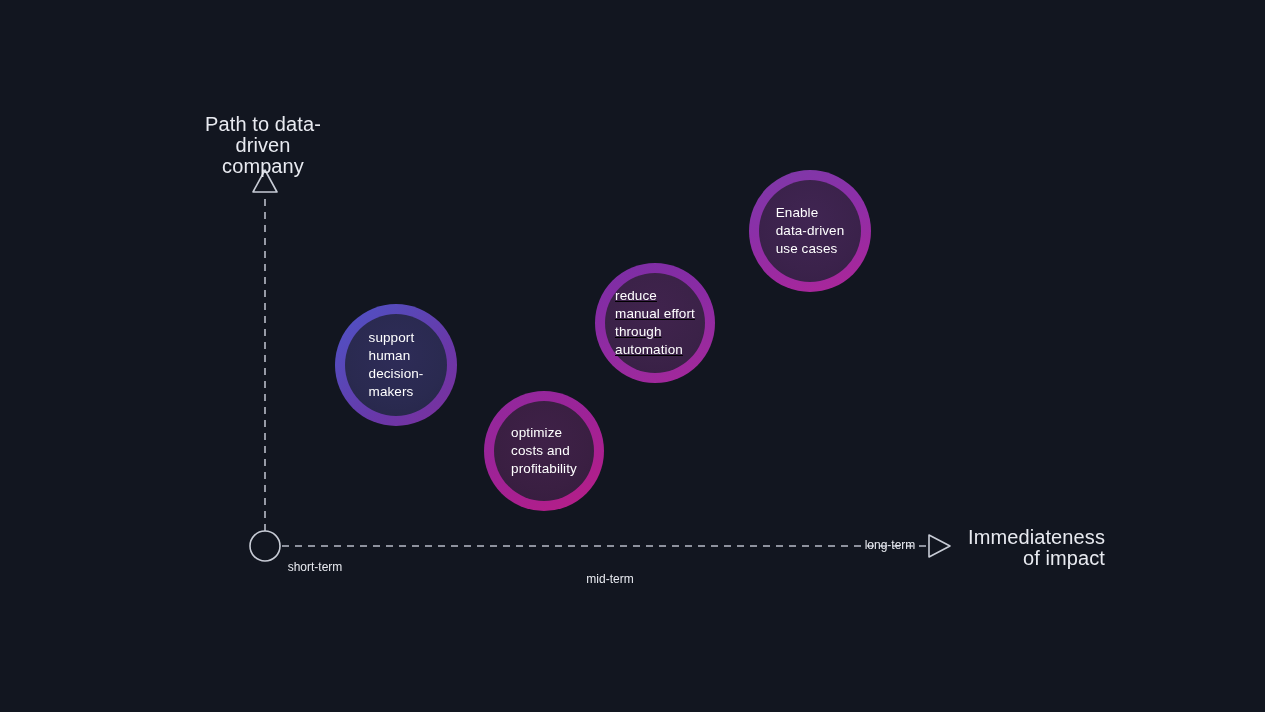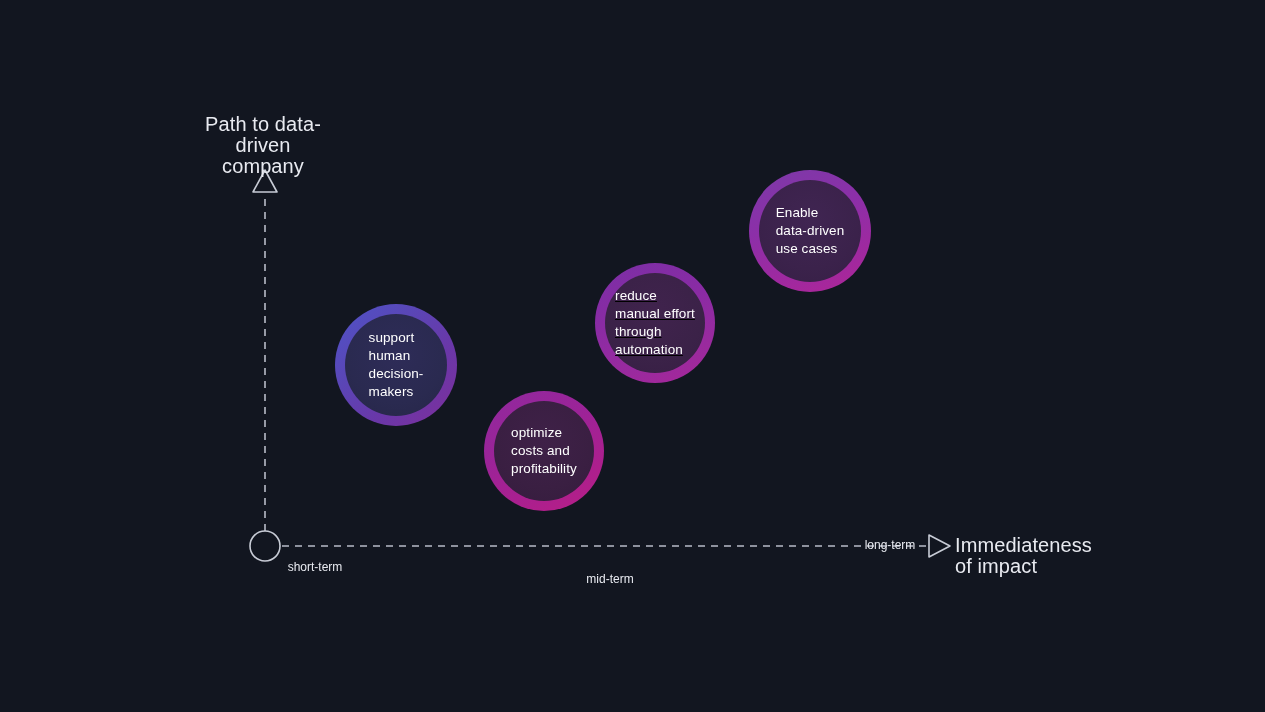--- a/index.html
+++ b/index.html
@@ -33,22 +33,21 @@
   }
   #y-axis-title {
     left: 180px;
     top: 114px;
     width: 166px;
   }
   #x-axis-title {
     left: 955px;
     top: 527px;
     width: 150px;
-    text-align: left;
-    margin-top: 8px;
+    text-align: right;
   }
   .tick-label {
     position: absolute;
     color: #e8eaf0;
     font-size: 12px;
     line-height: 18px;
     text-align: center;
     white-space: nowrap;
   }
   #tick-short { left: 240px; top: 558px; width: 150px; }

